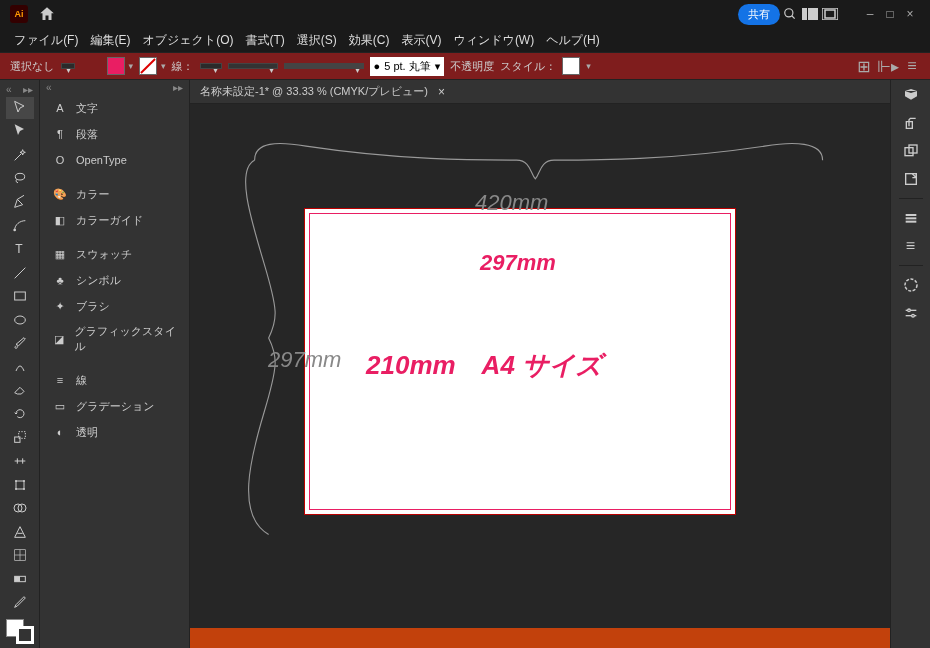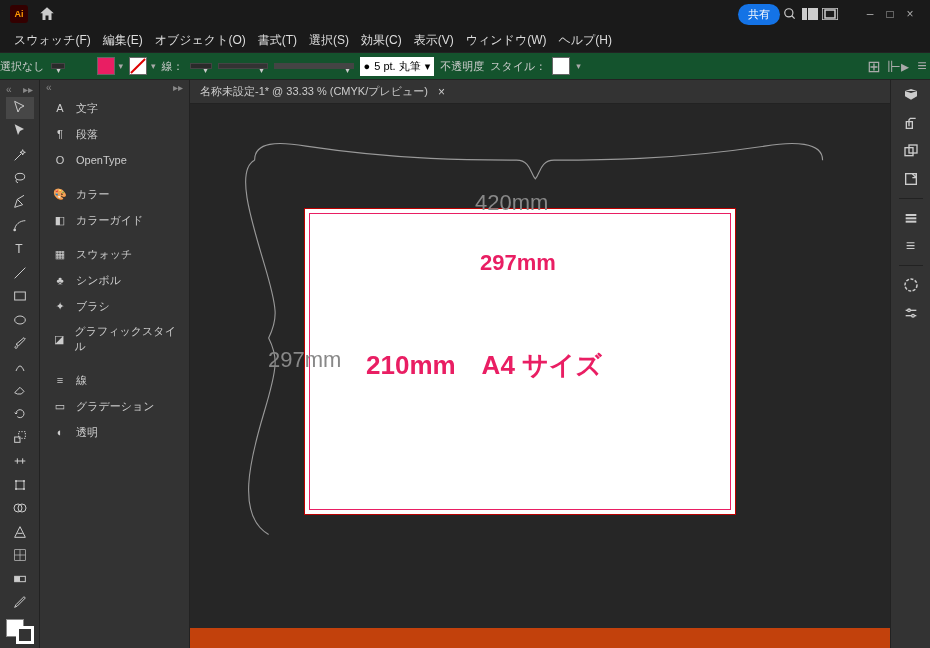--- a/index.html
+++ b/index.html
@@ -8,21 +8,21 @@
 .titlebar { height: 28px; background: #1a1a1a; display: flex; align-items: center; padding: 12px 10px; }
 .app-icon { width: 18px; height: 18px; background: #330000; display: flex; align-items: center; justify-content: center; font-size: 9px; font-weight: bold; color: #ff9a00; border-radius: 3px; }
 .home-icon { width: 18px; height: 18px; margin-left: 10px; fill: #ccc; }
 .titlebar-right { margin-left: auto; display: flex; align-items: center; gap: 0; }
 .share-btn { background: #1473e6; color: #fff; font-size: 11px; padding: 3px 10px; border-radius: 12px; border: none; }
 .win-btn { width: 20px; height: 16px; display: flex; align-items: center; justify-content: center; color: #aaa; font-size: 12px; }
 
 .menubar { height: 24px; background: #1a1a1a; display: flex; align-items: center; padding: 0 8px; gap: 0; }
 .menubar span { color: #ddd; font-size: 12px; padding: 3px 6px; }
 
-.controlbar { height: 28px; background: #14532d; display: flex; align-items: center; gap: 6px; padding: 0 0; border-top: 1px solid #222; border-bottom: 1px solid #222; }
+.controlbar { height: 28px; background: #7f1d1d; display: flex; align-items: center; gap: 6px; padding: 0 10px; border-top: 1px solid #222; border-bottom: 1px solid #222; }
 .ctrl-text { color: #ccc; font-size: 11px; }
 .swatch { width: 18px; height: 18px; border: 1px solid #666; }
 .fill { background: #e91e63; }
 .stroke { background: #fff; position: relative; }
 .stroke::after { content: ""; position: absolute; width: 20px; height: 2px; background: #d00; transform: rotate(-45deg); top: 7px; left: -2px; }
 .stroke-swatch { display:flex; align-items:center; gap:4px; }
 .dropdown { background: #2a2a2a; color: #ccc; font-size: 11px; padding: 2px 16px 2px 4px; border: 1px solid #444; position: relative; }
 .dropdown::after { content: "▾"; position: absolute; right: 3px; font-size: 8px; }
 .pt-field { background: #fff; color: #000; font-size: 11px; padding: 2px 4px; display: flex; align-items: center; gap: 4px; }
 .ctrl-right { margin-left: auto; display: flex; gap: 8px; align-items: center; }
@@ -40,21 +40,21 @@
 
 .panels-col { width: 150px; background: #333; border-right: 1px solid #222; }
 .panel-item { display: flex; align-items: center; gap: 8px; padding: 5px 12px; color: #ccc; font-size: 11px; }
 .panel-item .pi { width: 16px; height: 16px; display: flex; align-items: center; justify-content: center; }
 .panel-sep { height: 8px; }
 .panel-toggle { display:flex; justify-content: space-between; padding: 2px 6px; color:#888; font-size: 10px;}
 
 .canvas-area { flex: 1; background: #c2410c; position: relative; overflow: hidden; }
 .doc-tab { height: 24px; background: #333; display: flex; align-items: center; padding: 0 10px; color: #ccc; font-size: 11px; gap: 10px; border-bottom: 1px solid #222; }
 .doc-tab .close { font-size: 12px; cursor: pointer; }
-.canvas { position: absolute; left: 0; right: 0; top: 24px; bottom: 20px; background: #262626; }
+.canvas { position: absolute; left: 0; right: 0; top: 24px; bottom: 20px; background: #262626; font-style: italic; }
 .artboard { position: absolute; left: 115px; top: 105px; width: 430px; height: 305px; background: #fff; outline: 1px solid #b00; }
 .artboard-inner { position: absolute; inset: 5px; outline: 1px solid #e91e63; pointer-events:none;}
 .label-420 { position: absolute; left: 285px; top: 86px; color: #888; font-size: 22px; }
 .label-297v { position: absolute; left: 78px; top: 243px; color: #888; font-size: 22px; }
 .label-297 { position: absolute; left: 290px; top: 146px; color: #e91e63; font-size: 22px; font-weight: bold; }
 .label-210 { position: absolute; left: 176px; top: 244px; color: #e91e63; font-size: 26px; font-weight: bold; }
 .svg-overlay { position: absolute; left: 0; top: 0; width: 100%; height: 100%; pointer-events: none; }
 
 .statusbar { position: absolute; bottom: 0; left: 0; right: 0; height: 20px; background: #333; display: flex; align-items: center; gap: 8px; padding: 0 8px; color: #ccc; font-size: 10px; border-top: 1px solid #222; }
 .status-input { background: #2a2a2a; color: #ccc; padding: 1px 6px; border: 1px solid #444; }
@@ -94,21 +94,21 @@
         </svg>
     </div>
     <div style="width:20px"></div>
     <div class="win-btn">–</div>
     <div class="win-btn">□</div>
     <div class="win-btn">×</div>
   </div>
 </div>
 
 <div class="menubar">
-  <span>スウォッチ(F)</span>
+  <span>ファイル(F)</span>
   <span>編集(E)</span>
   <span>オブジェクト(O)</span>
   <span>書式(T)</span>
   <span>選択(S)</span>
   <span>効果(C)</span>
   <span>表示(V)</span>
   <span>ウィンドウ(W)</span>
   <span>ヘルプ(H)</span>
 </div>
 

